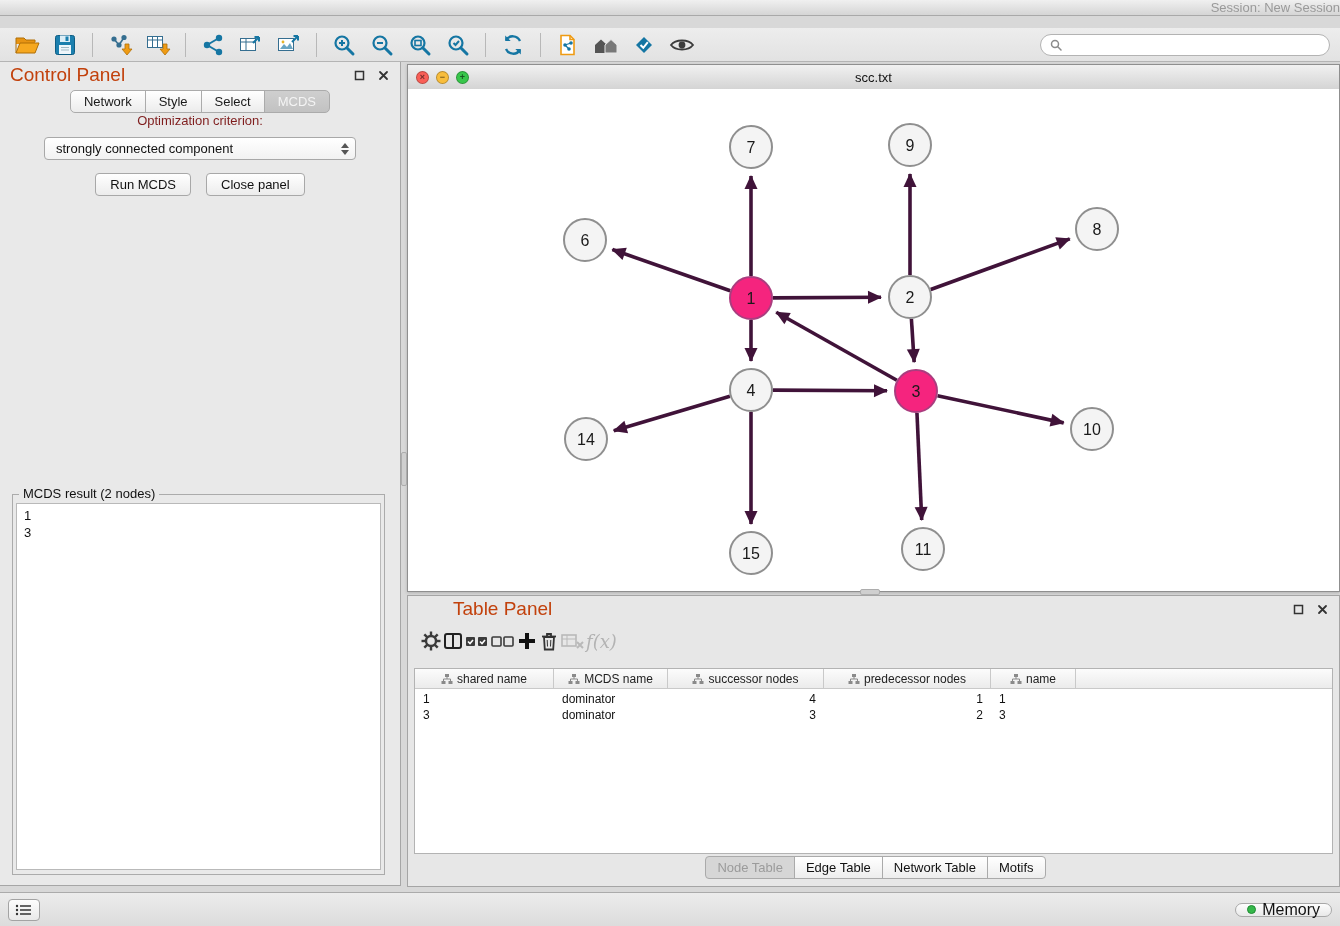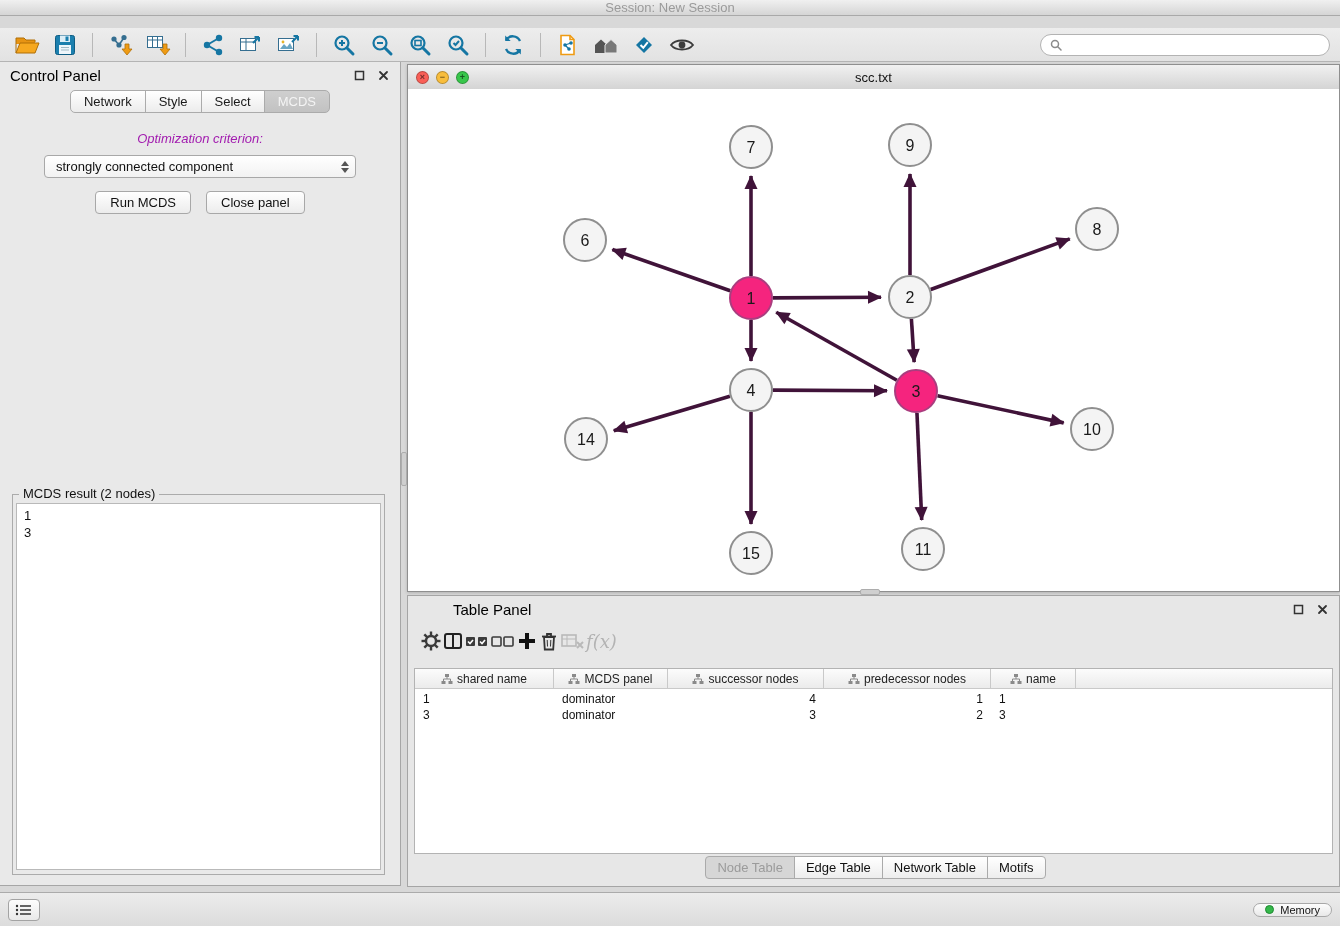--- a/index.html
+++ b/index.html
@@ -8,21 +8,21 @@
     background:#d8d8d8;
     font-family:"Liberation Sans","DejaVu Sans",sans-serif;
     -webkit-font-smoothing:antialiased;
     user-select:none;
   }
   
   .titlebar{
     position:absolute;left:0;top:0;width:1340px;height:16px;
     background:linear-gradient(#f0f0f0,#d5d5d5);
     border-bottom:1px solid #a9a9a9;
-    display:flex;align-items:center;justify-content:center;
+    display:flex;align-items:center;justify-content:flex-end;
     box-sizing:border-box;
   }
   .titlebar .title{font-size:13px;color:#9a9a9a;}
   
   .toolbar{
     position:absolute;left:0;top:28px;width:1340px;height:34px;
     background:linear-gradient(#ededed,#e2e2e2);
     border-bottom:1px solid #b4b4b4;box-sizing:border-box;
     display:flex;align-items:center;padding-left:8px;
   }
@@ -35,31 +35,31 @@
     display:flex;align-items:center;padding:0 9px;box-sizing:border-box;gap:5px;
   }
   .searchbox input{flex:1;border:none;outline:none;background:transparent;font-size:12px;font-family:inherit;}
   
   .control-panel{
     position:absolute;left:0;top:62px;width:401px;height:824px;
     background:#e9e9e9;border-right:1px solid #a6a6a6;border-bottom:1px solid #a6a6a6;
     box-sizing:border-box;
   }
   .panel-header{height:26px;display:flex;align-items:center;padding:0 10px;gap:10px;}
-  .panel-header .p-title{font-size:15px;color:#000000;flex:1;}
+  .panel-header .p-title{font-size:19px;color:#c2410c;flex:1;}
   .p-icon-btn{width:14px;height:14px;border:none;background:transparent;display:flex;align-items:center;justify-content:center;padding:0;}
   .cp-tabs{display:flex;justify-content:center;margin-top:2px;}
   .cp-tab{
     font-size:13px;padding:3px 13px;background:linear-gradient(#ffffff,#ececec);
     border:1px solid #ababab;margin-left:-1px;color:#1a1a1a;
   }
   .cp-tab:first-child{border-radius:5px 0 0 5px;margin-left:0;}
   .cp-tab:last-child{border-radius:0 5px 5px 0;}
   .cp-tab.active{background:linear-gradient(#cfcfcf,#c2c2c2);color:#f4f4f4;}
-  .cp-opt-label{margin-top:18px;text-align:center;font-size:13px;color:#a21caf;font-style:italic;}
+  .cp-opt-label{text-align:center;font-size:13px;color:#7f1d1d;}
   .dropdown{
     position:relative;margin:9px auto 0;width:312px;height:23px;
     background:linear-gradient(#ffffff,#f2f2f2);
     border:1px solid #a8a8a8;border-radius:4px;
     display:flex;align-items:center;padding:0 22px 0 11px;box-sizing:border-box;
   }
   .dropdown .dd-text{font-size:13px;color:#111;}
   .stepper{position:absolute;right:6px;top:50%;transform:translateY(-50%);display:flex;flex-direction:column;gap:2px;}
   .tri-up{width:0;height:0;border-left:4px solid transparent;border-right:4px solid transparent;border-bottom:5px solid #555;}
   .tri-down{width:0;height:0;border-left:4px solid transparent;border-right:4px solid transparent;border-top:5px solid #555;}
@@ -137,21 +137,21 @@
     position:absolute;left:0;top:892px;width:1340px;height:34px;
     background:linear-gradient(#ececec,#dcdcdc);
     border-top:1px solid #ababab;box-sizing:border-box;
     display:flex;align-items:center;justify-content:space-between;padding:0 8px;
   }
   .sb-left-btn{width:32px;height:22px;border:1px solid #a3a3a3;border-radius:4px;
     background:linear-gradient(#fdfdfd,#e9e9e9);display:flex;align-items:center;justify-content:center;padding:0;}
   .memory-btn{
     height:14px;border:1px solid #a8a8a8;border-radius:11px;
     background:linear-gradient(#fdfdfd,#e9e9e9);
-    display:flex;align-items:center;gap:6px;padding:0 11px;font-size:11px;color:#111;
+    display:flex;align-items:center;gap:6px;padding:0 11px;font-size:16px;color:#111;
   }
   .memory-dot{width:9px;height:9px;border-radius:50%;background:#35b84a;border:1px solid #1f8a33;box-sizing:border-box;}
 </style>
 </head>
 <body>
 
 <div class="titlebar">
   <span class="title">Session: New Session</span>
 </div>
 
@@ -487,21 +487,21 @@
           </svg>
           <span>shared name</span>
         </div>
         <div class="th" style="width: 114px;">
           <svg width="12" height="12" viewBox="0 0 12 12">
             <path d="M6 4v2M2.5 8V6h7v2" stroke="#8a8a8a" fill="none"></path>
             <rect x="4" y="1" width="4" height="3" fill="#8a8a8a"></rect>
             <rect x="0.5" y="8" width="4" height="3" fill="#8a8a8a"></rect>
             <rect x="7.5" y="8" width="4" height="3" fill="#8a8a8a"></rect>
           </svg>
-          <span>MCDS panel</span>
+          <span>MCDS name</span>
         </div>
         <div class="th" style="width: 156px;">
           <svg width="12" height="12" viewBox="0 0 12 12">
             <path d="M6 4v2M2.5 8V6h7v2" stroke="#8a8a8a" fill="none"></path>
             <rect x="4" y="1" width="4" height="3" fill="#8a8a8a"></rect>
             <rect x="0.5" y="8" width="4" height="3" fill="#8a8a8a"></rect>
             <rect x="7.5" y="8" width="4" height="3" fill="#8a8a8a"></rect>
           </svg>
           <span>successor nodes</span>
         </div>

